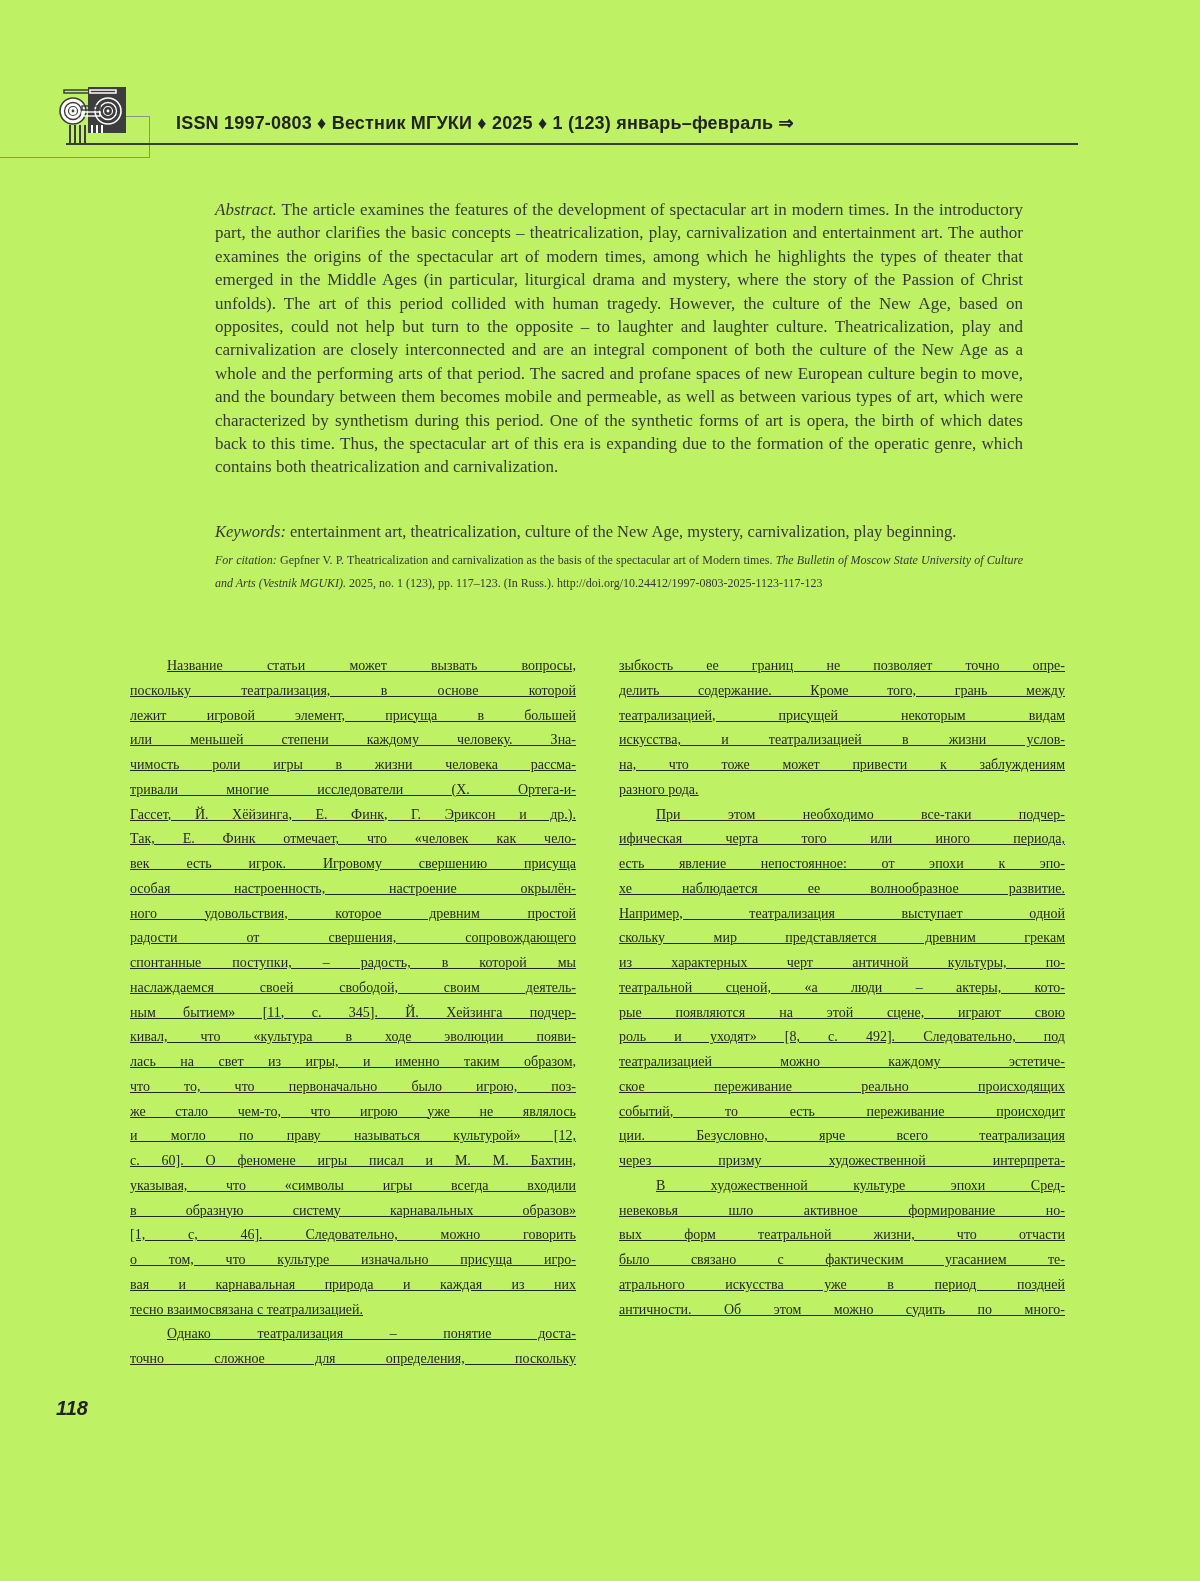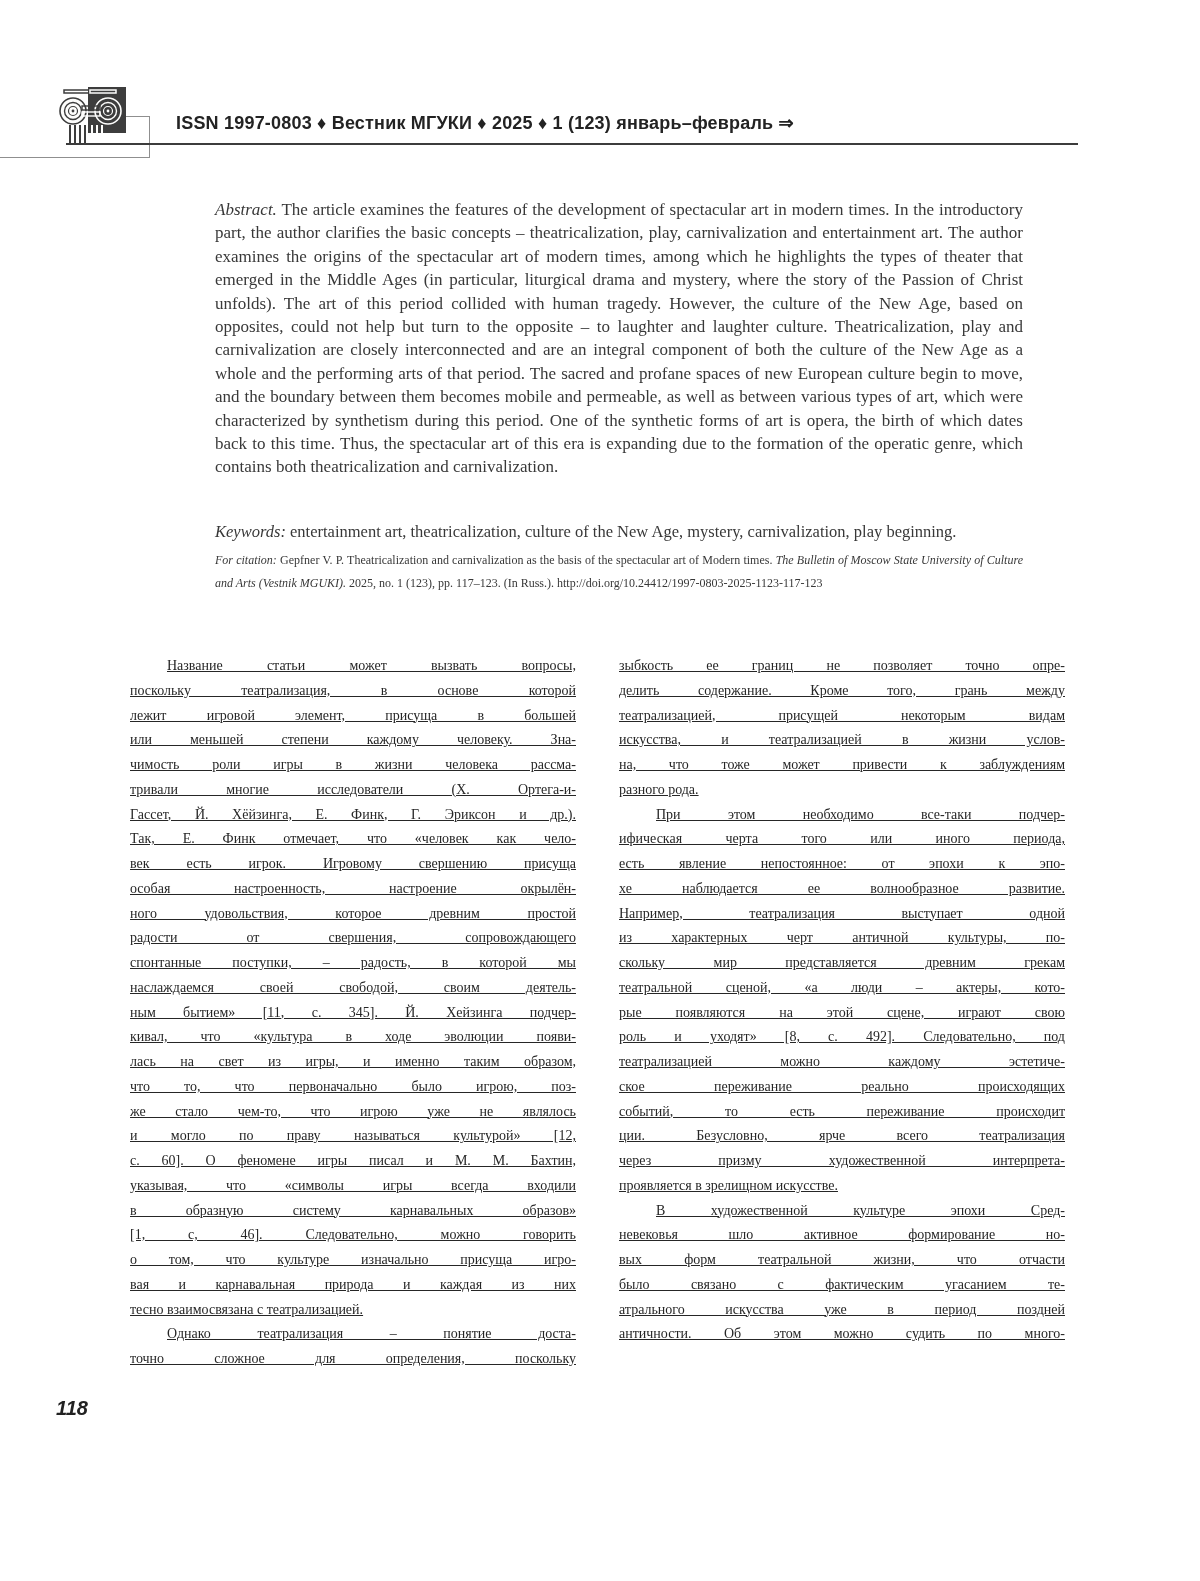--- a/index.html
+++ b/index.html
@@ -1,20 +1,20 @@
 <!DOCTYPE html>
 <html><head>
 <meta charset="utf-8">
 <style>
   html,body { margin:0; padding:0; background:#e8e8e8; }
   .page {
     position:relative;
     width:1200px; height:1581px;
     margin:0 auto;
-    background:#ffffff;
+    background:#bef264;
     font-family:"Liberation Serif", serif;
     color:#2b2b2b;
     overflow:hidden;
   }
   
   .logo { position:absolute; left:56px; top:87px; width:70px; height:56px; }
   .deco-h1 { position:absolute; left:126px; top:116px; width:24px; border-top:1.5px solid #8f8f8f; }
   .deco-v  { position:absolute; left:149px; top:116px; height:42px; border-left:1.5px solid #8f8f8f; }
   .deco-h2 { position:absolute; left:0px;  top:157px; width:150px; border-top:1.5px solid #8f8f8f; }
   .issn {
@@ -143,31 +143,30 @@
         <div class="line">искусства, и театрализацией в жизни услов-</div>
         <div class="line">на, что тоже может привести к заблуждениям</div>
         <div class="line lastline">разного рода.</div>
       </div>
       <div>
         <div class="line indent">При этом необходимо все-таки подчер-</div>
         <div class="line">ифическая черта того или иного периода,</div>
         <div class="line">есть явление непостоянное: от эпохи к эпо-</div>
         <div class="line">хе наблюдается ее волнообразное развитие.</div>
         <div class="line">Например, театрализация выступает одной</div>
+        <div class="line">скольку мир представляется древним грекам</div>
         <div class="line">из характерных черт античной культуры, по-</div>
-        <div class="line">скольку мир представляется древним грекам</div>
         <div class="line">театральной сценой, «а люди – актеры, кото-</div>
         <div class="line">рые появляются на этой сцене, играют свою</div>
         <div class="line">роль и уходят» [8, с. 492]. Следовательно, под</div>
         <div class="line">театрализацией можно каждому эстетиче-</div>
         <div class="line">ское переживание реально происходящих</div>
         <div class="line">событий, то есть переживание происходит</div>
         <div class="line">ции. Безусловно, ярче всего театрализация</div>
         <div class="line">через призму художественной интерпрета-</div>
-        <div class="line lastline">проявляется в зрелищном искусстве.</div>
       </div>
       <div>
         <div class="line indent">В художественной культуре эпохи Сред-</div>
         <div class="line">невековья шло активное формирование но-</div>
         <div class="line">вых форм театральной жизни, что отчасти</div>
         <div class="line">было связано с фактическим угасанием те-</div>
         <div class="line">атрального искусства уже в период поздней</div>
         <div class="line">античности. Об этом можно судить по много-</div>
       </div>
     </div>

